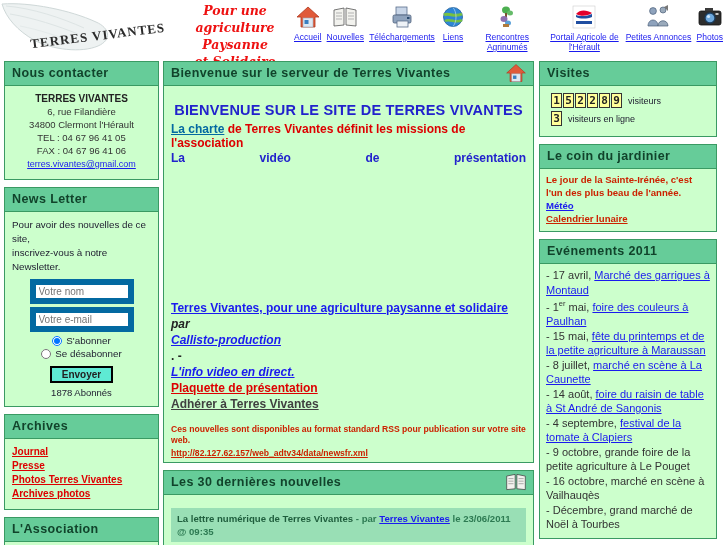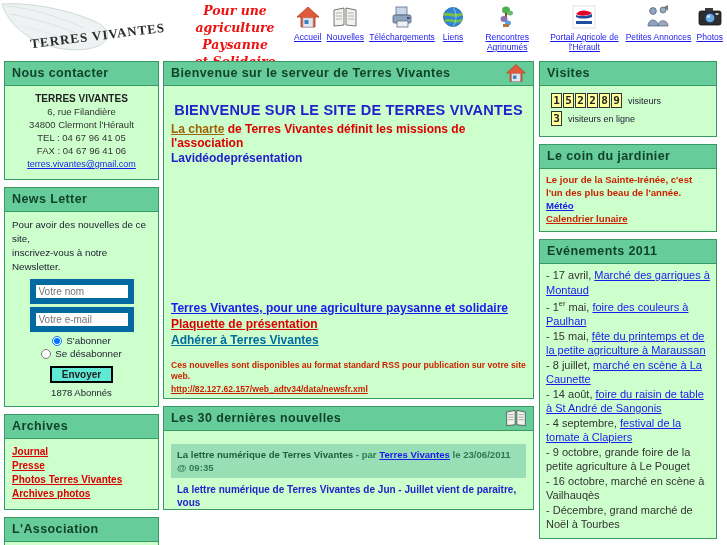--- a/index.html
+++ b/index.html
@@ -132,23 +132,23 @@
   .assoc-item { font-size:10px; color:#223; line-height:13px; margin-bottom:9px; }
   .assoc-item a { color:#1a1aee; text-decoration:underline; }
 
   
   .welcome-body { padding: 6px 7px 4px 7px; }
   .welcome-h1 {
     color:#2222cc; font-weight:bold; font-size:14.5px;
     text-align:center; margin: 10px 0 4px 0; letter-spacing:0.2px;
   }
   .charte-line { font-size:12px; font-weight:bold; color:#dd0000; margin:0 0 1px 0;}
-  .charte-line a { color:#a16207; text-decoration:underline; }
+  .charte-line a { color:#0369a1; text-decoration:underline; }
   .video-line {
-    display:flex; 
+    display:flex; justify-content:space-between;
     font-size:12px; font-weight:bold; color:#2222cc;
     margin:0 0 2px 0;
   }
   .video-slot { height: 133px; }
   .promo a { display:block; color:#1a1aee; text-decoration:underline; font-weight:bold; font-size:12px; line-height:16px;}
   .promo .ital { font-style:italic; }
   .promo .ital-lead { color:#222; font-style:italic; font-weight:bold; font-size:12px;}
   .promo-red { color:#dd0000; }
   .promo-green { color:#119911; }
   .rss-note { color:#cc2200; font-size:8.6px; font-weight:bold; line-height:11px; margin-top:12px; }
@@ -377,22 +377,25 @@
           <span>La</span>
           <span>vidéo</span>
           <span>de</span>
           <span>présentation</span>
         </div>
 
         <div class="video-slot"></div>
 
         <div class="promo">
           <a href="#">Terres Vivantes, pour une agriculture paysanne et solidaire</a>
+          <div style="font-size:12px;line-height:16px;">
+            <span class="ital-lead">par </span><a href="#" class="ital" style="color:#1a1aee;text-decoration:underline;font-weight:bold;">Callisto-production</a><span style="color:#222;font-weight:bold;">. - </span><a href="#" class="ital" style="color:#1a1aee;text-decoration:underline;font-weight:bold;">L'info video en direct.</a>
+          </div>
           <a href="#" class="promo-red" style="color:#dd0000;">Plaquette de présentation</a>
-          <a href="#" class="promo-green" style="color:#0369a1;">Adhérer à Terres Vivantes</a>
+          <a href="#" class="promo-green" style="color:#404040;">Adhérer à Terres Vivantes</a>
         </div>
 
         <div class="rss-note">Ces nouvelles sont disponibles au format standard RSS pour publication sur votre site web.</div>
         <a class="rss-link" href="#">http://82.127.62.157/web_adtv34/data/newsfr.xml</a>
       </div>
     </div>
 
     <div class="block">
       <div class="block-title">
         <span>Les 30 dernières nouvelles</span>

